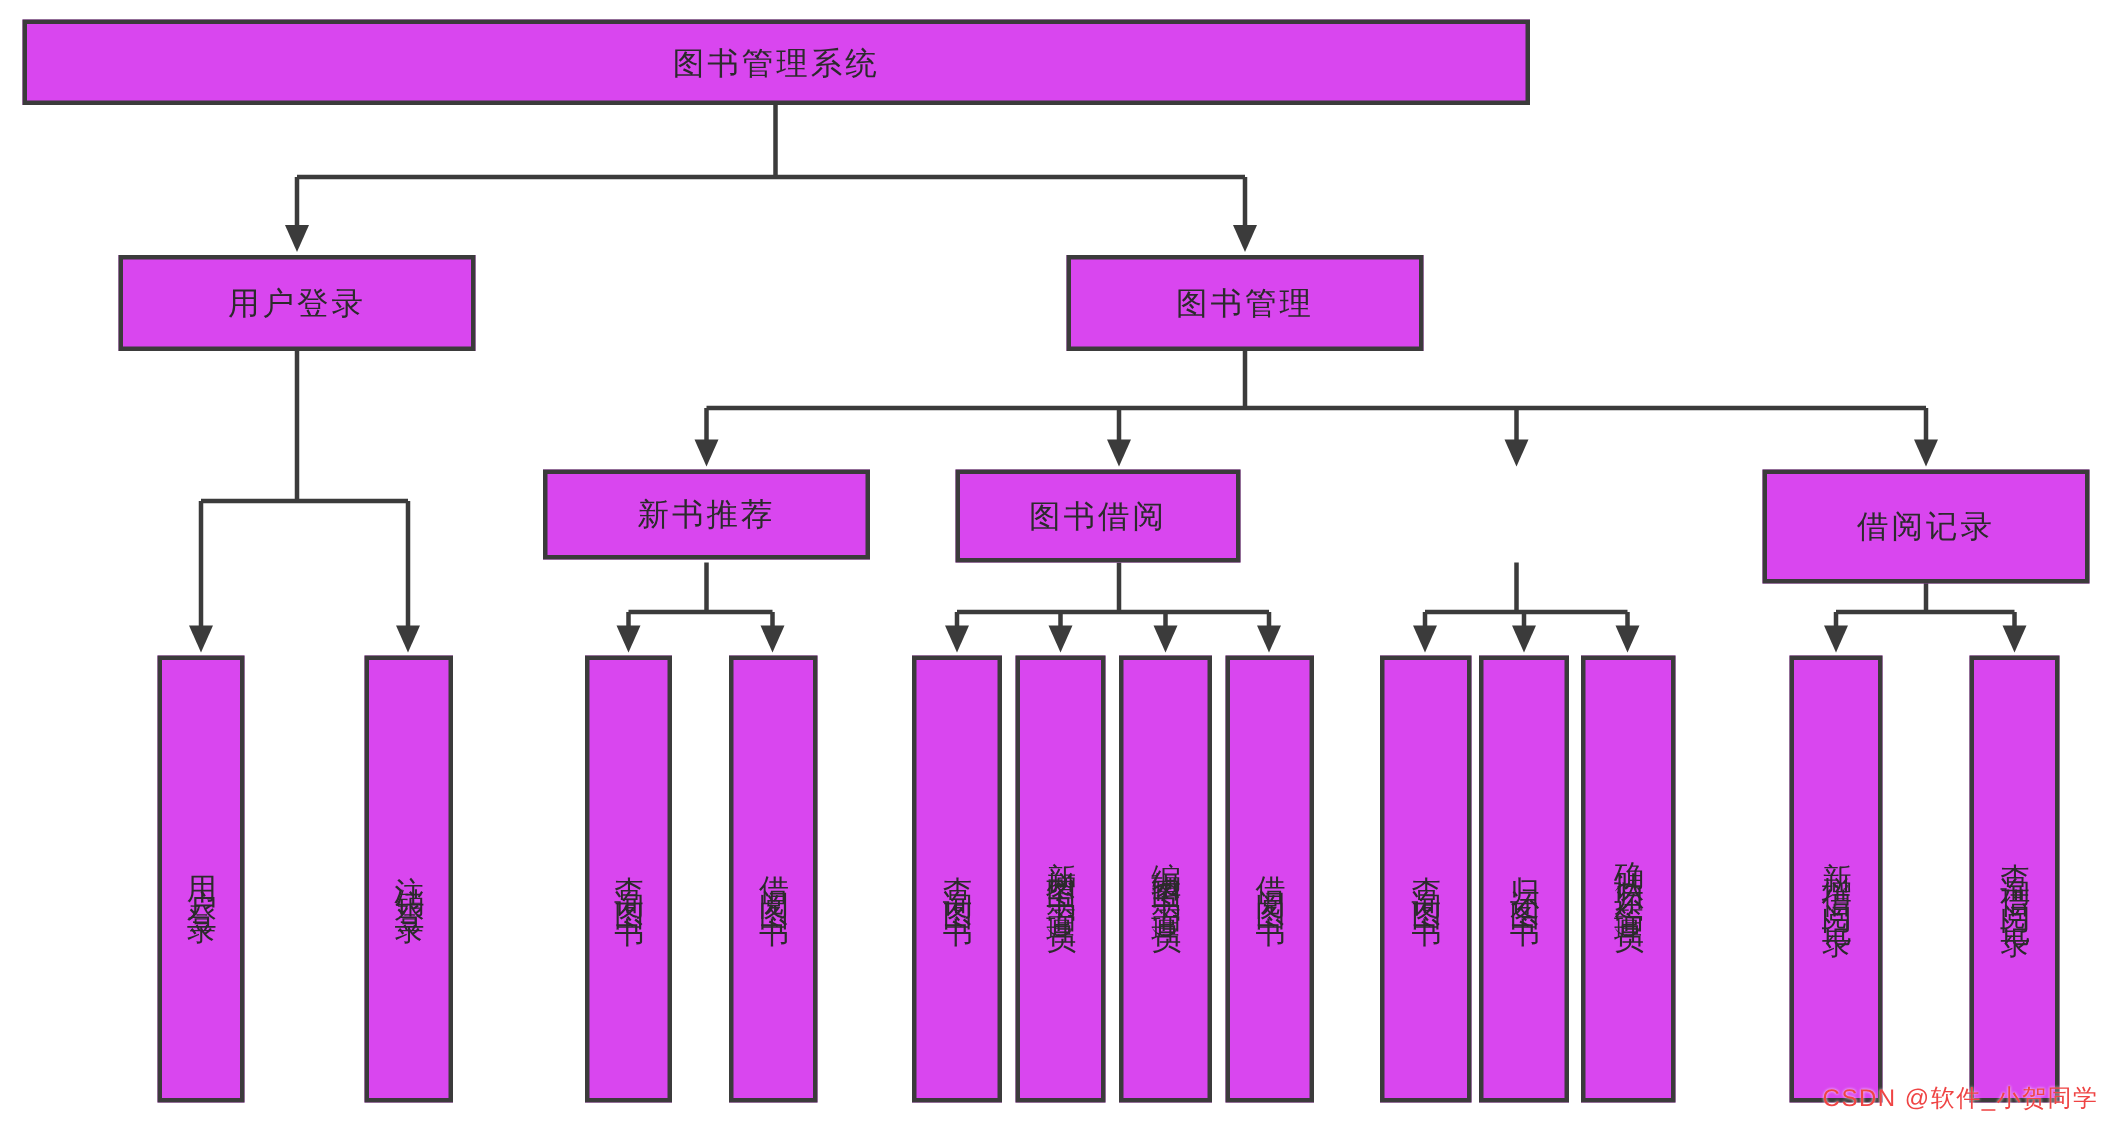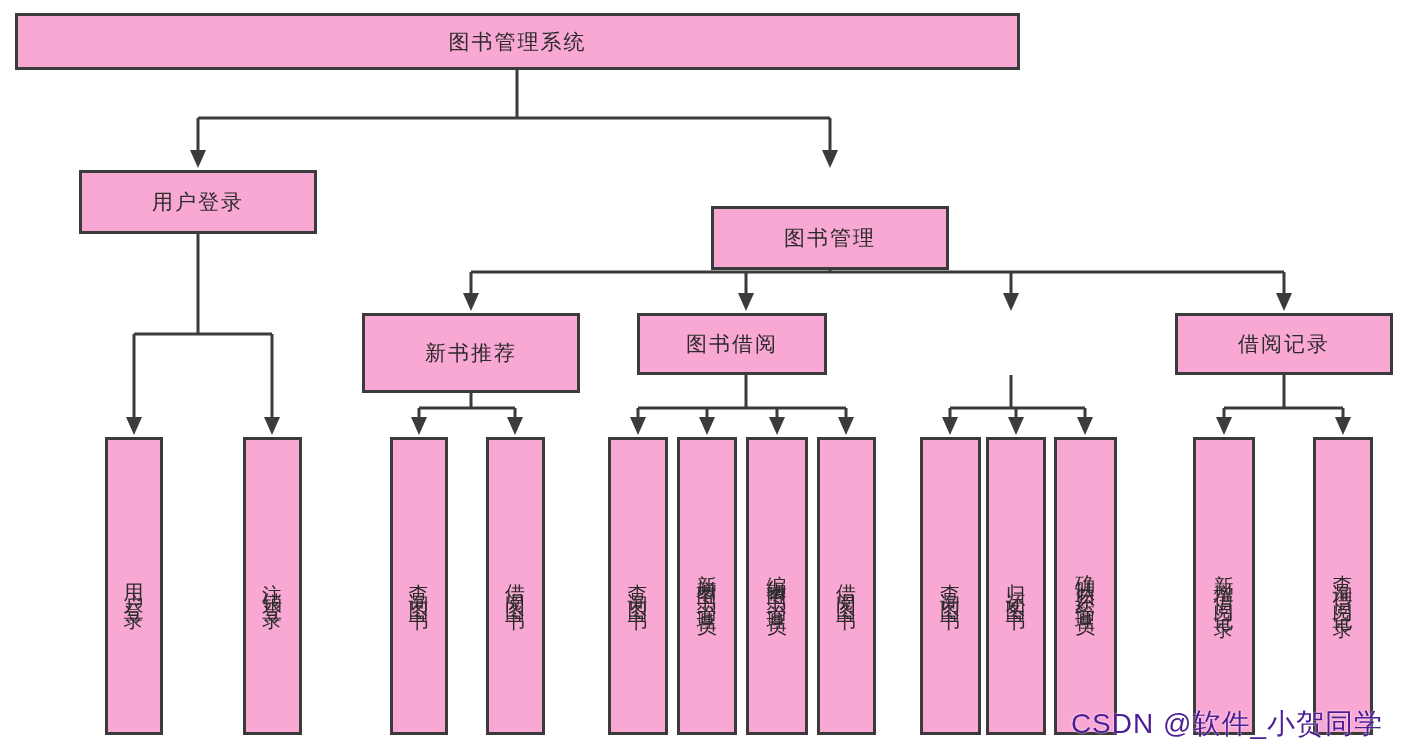--- a/index.html
+++ b/index.html
@@ -13,21 +13,21 @@
   }
   .connectors {
     position: absolute;
     left: 0; top: 0;
     width: 1405px; height: 747px;
   }
   .box {
     position: absolute;
     box-sizing: border-box;
     border: 3px solid #3b3b3b;
-    background: #f9a8d4;
+    background: #d946ef;
     display: flex;
     align-items: center;
     justify-content: center;
     color: #2b2b2b;
   }
   .hlabel {
     font-size: 21px;
     letter-spacing: 2px;
     white-space: nowrap;
   }
@@ -35,24 +35,24 @@
     writing-mode: vertical-rl;
     text-orientation: mixed;
     font-size: 20px;
     line-height: 1;
     letter-spacing: 9px;
     white-space: nowrap;
   }
   .leaf .vlabel.long { letter-spacing: 6px; }
   .watermark {
     position: absolute;
-    right: 22px;
+    right: 6px;
     bottom: 4px;
-    font-size: 28px;
-    color: #4c1d95;
+    font-size: 16px;
+    color: #ef4444;
     letter-spacing: 1px;
     text-shadow: 0 0 2px #ffffff;
     white-space: nowrap;
   }
 </style>
 </head>
 <body>
 
 <div class="stage">
 
@@ -88,31 +88,31 @@
     </g>
   </svg>
 
   <div class="box" style="left:15px; top:13px; width:1005px; height:57px;">
     <span class="hlabel">图书管理系统</span>
   </div>
 
   <div class="box" style="left:79px; top:170px; width:238px; height:64px;">
     <span class="hlabel">用户登录</span>
   </div>
-  <div class="box" style="left:711px; top:170px; width:238px; height:64px;margin-top:36px;">
+  <div class="box" style="left:711px; top:170px; width:238px; height:64px;">
     <span class="hlabel">图书管理</span>
   </div>
 
-  <div class="box" style="left:362px; top:313px; width:218px; height:80px;">
+  <div class="box" style="left:362px; top:313px; width:218px; height:60px;">
     <span class="hlabel">新书推荐</span>
   </div>
   <div class="box" style="left:637px; top:313px; width:190px; height:62px;">
     <span class="hlabel">图书借阅</span>
   </div>
-  <div class="box" style="left:1175px; top:313px; width:218px; height:62px;">
+  <div class="box" style="left:1175px; top:313px; width:218px; height:76px;">
     <span class="hlabel">借阅记录</span>
   </div>
 
   <div class="box leaf" style="left:105px; top:437px; width:58px; height:298px;">
     <span class="vlabel">用户登录</span>
   </div>
   <div class="box leaf" style="left:243px; top:437px; width:59px; height:298px;">
     <span class="vlabel">注销登录</span>
   </div>
 

